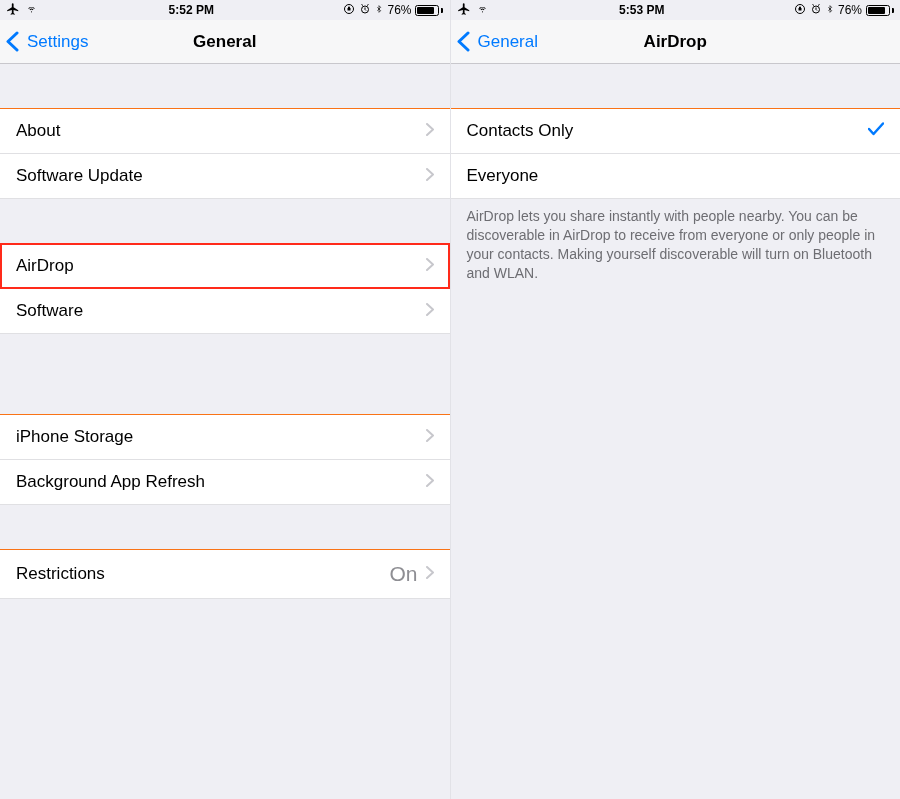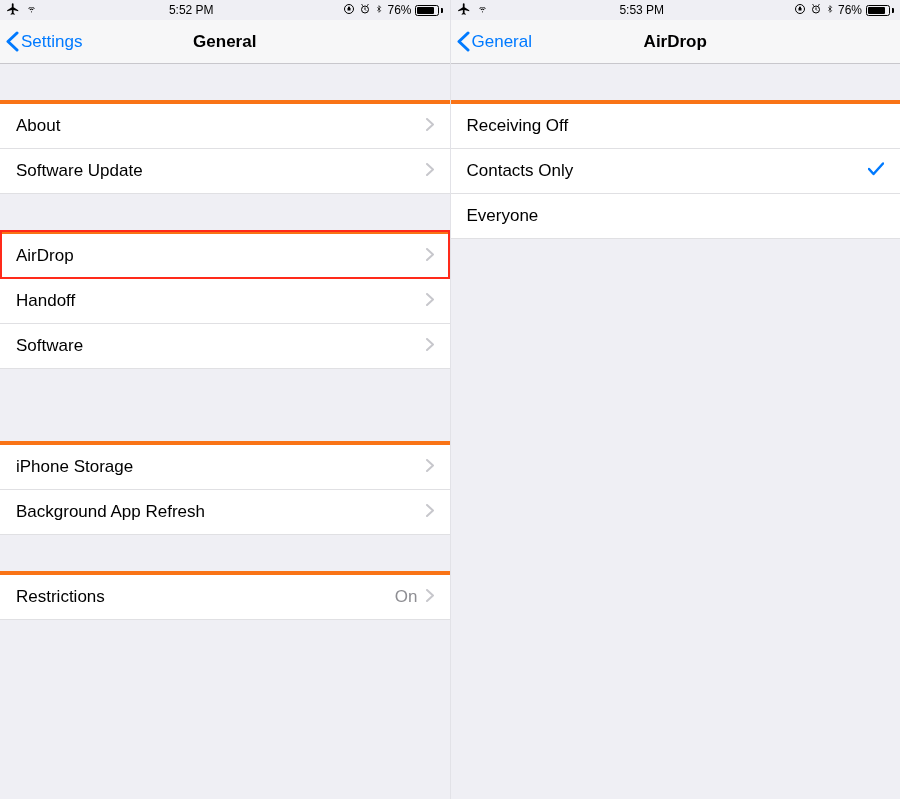--- a/index.html
+++ b/index.html
@@ -2,35 +2,35 @@
 <html><head>
 <meta charset="utf-8">
 <style>
   * { margin:0; padding:0; box-sizing:border-box; font-family: -apple-system, "Helvetica Neue", Arial, sans-serif; }
   body { width:900px; height:799px; display:flex; background:#efeff4; overflow:hidden; }
   .screen { flex:1; display:flex; flex-direction:column; background:#efeff4; position:relative; }
   .screen + .screen { border-left:1px solid rgba(0,0,0,0.05); }
   
   .status-bar { height:20px; padding:0 6px; display:flex; align-items:center; justify-content:space-between; font-size:12px; color:#000; }
   .status-left, .status-right { display:flex; align-items:center; gap:4px; }
-  .status-time { font-weight:400; }
+  .status-time { font-weight:700; }
   
   .nav-bar { height:44px; display:flex; align-items:center; justify-content:center; position:relative; border-bottom:1px solid #c8c7cc; background:#f7f7f8; }
   .nav-title { font-weight:600; font-size:17px; color:#000; }
-  .nav-back { position:absolute; left:6px; display:flex; align-items:center; gap:2px; color:#007aff; font-size:17px; }
+  .nav-back { position:absolute; left:6px; display:flex; align-items:center; gap:8px; color:#007aff; font-size:17px; }
   .nav-back svg { width:13px; height:21px; }
   
   .list { display:flex; flex-direction:column; }
   .group-gap { height:36px; }
   .row { background:#fff; min-height:44px; padding:12px 16px; display:flex; align-items:center; justify-content:space-between; font-size:17px; color:#000; border-bottom:1px solid #e0e0e3; }
   .row:first-of-type { border-top:1px solid #e0e0e3; }
   .row-group .row { border-top:none; }
-  .row-group .row:first-child { border-top:4px solid #f97316; }
+  .row-group .row:first-child { border-top:1px solid #f97316;margin-top:8px; }
   .row-right { display:flex; align-items:center; gap:8px; }
-  .row-detail { color:#8e8e93; font-size:17px; }
+  .row-detail { color:#8e8e93; font-size:21px; }
   .chevron { color:#c7c7cc; }
   .checkmark { color:#007aff; }
   .highlight { outline:2px solid #ff2a1a; outline-offset:-2px; }
   .footer-note { padding:8px 16px 0 16px; font-size:14px; color:#6d6d72; line-height:1.35; }
   .battery { display:inline-flex; align-items:center; gap:2px; }
   .battery-body { width:24px; height:11px; border:1px solid #000; border-radius:2.5px; position:relative; }
   .battery-fill { position:absolute; left:1px; top:1px; bottom:1px; width:76%; background:#000; border-radius:1px; }
   .battery-cap { width:2px; height:5px; background:#000; border-radius:0 1px 1px 0; }
 </style>
 </head>
@@ -109,26 +109,20 @@
 
     <div class="group-gap"></div>
     <div class="row-group">
       <div class="row highlight">
         <span>AirDrop</span>
         <span class="chevron"><svg width="8" height="13" viewBox="0 0 8 13" fill="none" stroke="#c7c7cc" stroke-width="2" stroke-linecap="round" stroke-linejoin="round">
               <polyline points="1,1 7,6.5 1,12"></polyline>
             </svg></span>
       </div>
       <div class="row">
-        <span>Handoff</span>
-        <span class="chevron"><svg width="8" height="13" viewBox="0 0 8 13" fill="none" stroke="#c7c7cc" stroke-width="2" stroke-linecap="round" stroke-linejoin="round">
-              <polyline points="1,1 7,6.5 1,12"></polyline>
-            </svg></span>
-      </div>
-      <div class="row">
         <span>Software</span>
         <span class="chevron"><svg width="8" height="13" viewBox="0 0 8 13" fill="none" stroke="#c7c7cc" stroke-width="2" stroke-linecap="round" stroke-linejoin="round">
               <polyline points="1,1 7,6.5 1,12"></polyline>
             </svg></span>
       </div>
     </div>
 
     <div class="group-gap"></div>
 
     <div class="group-gap"></div>
@@ -213,26 +207,24 @@
         </svg>
       <span>General</span>
     </div>
     <div class="nav-title">AirDrop</div>
   </div>
 
   <div class="list">
     <div class="group-gap"></div>
     <div class="row-group">
       <div class="row">
-        <span>Receiving Off</span>
-      </div>
-      <div class="row">
         <span>Contacts Only</span>
         <span class="checkmark"><svg width="16" height="14" viewBox="0 0 16 14" fill="none" stroke="#007aff" stroke-width="2.5" stroke-linecap="round" stroke-linejoin="round">
               <polyline points="1,7 5.5,12 15,1.5"></polyline>
             </svg></span>
       </div>
       <div class="row">
         <span>Everyone</span>
       </div>
     </div>
+    <div class="footer-note">AirDrop lets you share instantly with people nearby. You can be discoverable in AirDrop to receive from everyone or only people in your contacts. Making yourself discoverable will turn on Bluetooth and WLAN.</div>
   </div>
 </div>
 
 </body></html>

